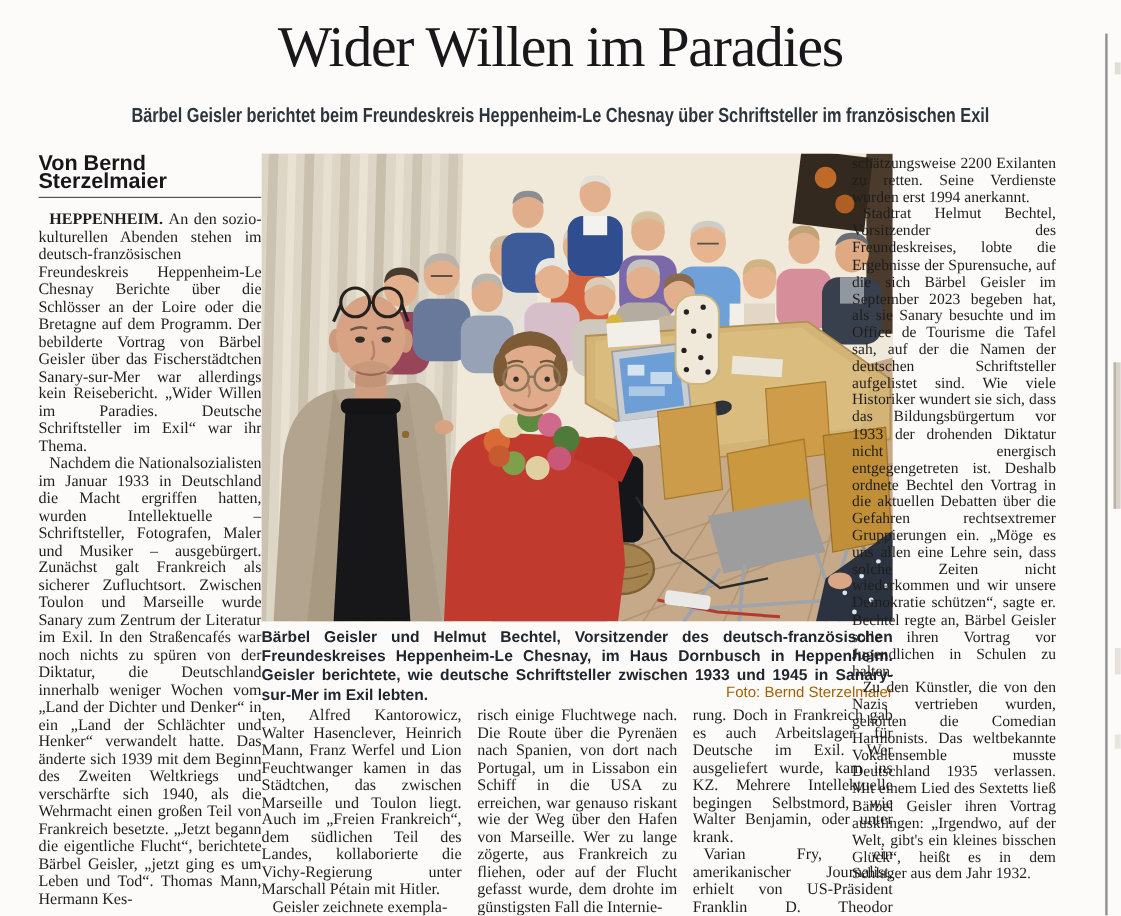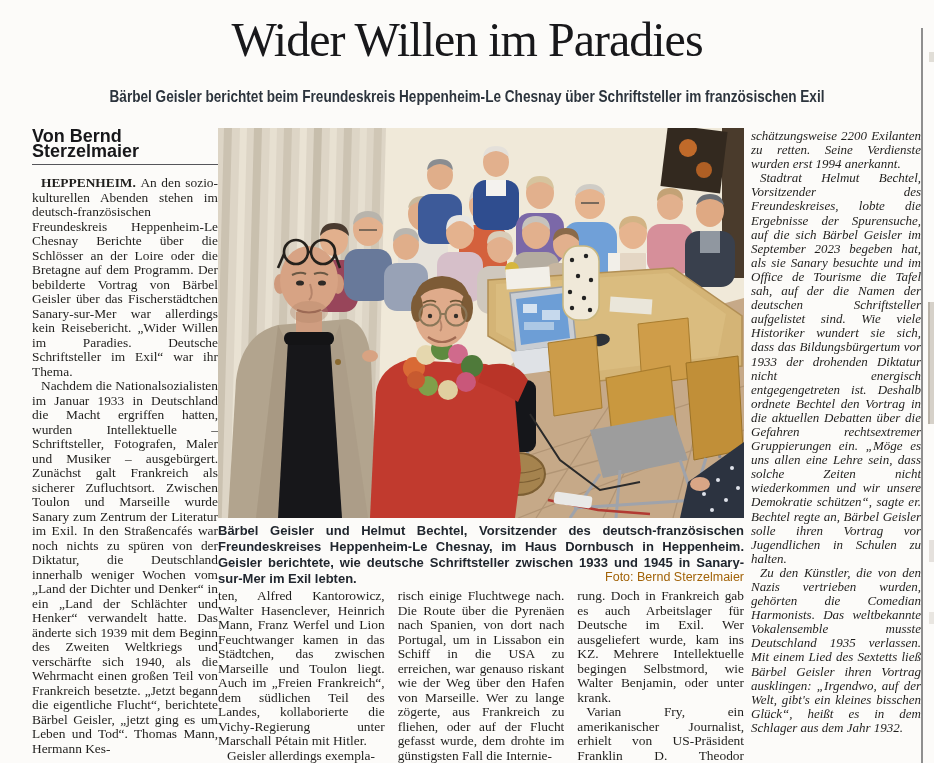--- a/index.html
+++ b/index.html
@@ -17,22 +17,22 @@
     font-family:"Liberation Sans", sans-serif; font-weight:700;
     font-size:17px; color:#2c343d; white-space:nowrap;
     transform:scaleX(0.80); transform-origin:50% 50%;
   }
 
   .col { font-size:13.4px; line-height:14.5px; text-align:justify; }
   .col .para { margin:0; }
   .col .ind { text-indent:9px; }
 
   .col-left  { left:32px;  top:129px; width:186px; height:634px; overflow:hidden; }
-  .col-right { left:751px; top:129px; width:170px; height:634px; overflow:hidden;
-               font-size:13px; line-height:14.1px;font-style:italic; }
+  .col-right { left:710px; top:129px; width:170px; height:634px; overflow:hidden;
+               font-size:13px; line-height:14.1px; }
 
   .byline {
     font-family:"Liberation Sans", sans-serif; font-weight:700;
     font-size:18px; color:#17171a; text-align:left;
     padding-bottom:6px; border-bottom:1.5px solid #55555a; margin-bottom:11px;
   }
 
   .photo { left:218px; top:128px; width:526px; height:390px; background:#ece4d4; overflow:hidden; }
   .photo svg { display:block; }
 
@@ -327,21 +327,21 @@
 </div>
 
 <div class="abs caption">
   <span>Bärbel Geisler und Helmut Bechtel, Vorsitzender des deutsch-französischen Freundeskreises Heppenheim-Le Chesnay, im Haus Dornbusch in Heppenheim. Geisler berichtete, wie deutsche Schriftsteller zwischen 1933 und 1945 in Sanary-sur-Mer im Exil lebten.</span>
   <span class="credit">Foto: Bernd Sterzelmaier</span>
 </div>
 
 <div class="abs bcols">
   <div class="col bcol">
       <p class="para">ten, Alfred Kantorowicz, Walter Hasenclever, Heinrich Mann, Franz Werfel und Lion Feuchtwanger kamen in das Städtchen, das zwischen Marseille und Toulon liegt. Auch im „Freien Frankreich“, dem südlichen Teil des Landes, kollaborierte die Vichy-Regierung unter Marschall Pétain mit Hitler.</p>
-      <p class="para ind">Geisler allerdings exempla-</p>
+      <p class="para ind">Geisler zeichnete exempla-</p>
     </div>
   <div class="col bcol">
       <p class="para">risch einige Fluchtwege nach. Die Route über die Pyrenäen nach Spanien, von dort nach Portugal, um in Lissabon ein Schiff in die USA zu erreichen, war genauso riskant wie der Weg über den Hafen von Marseille. Wer zu lange zögerte, aus Frankreich zu fliehen, oder auf der Flucht gefasst wurde, dem drohte im günstigsten Fall die Internie-</p>
     </div>
   <div class="col bcol">
       <p class="para">rung. Doch in Frankreich gab es auch Arbeitslager für Deutsche im Exil. Wer ausgeliefert wurde, kam ins KZ. Mehrere Intellektuelle begingen Selbstmord, wie Walter Benjamin, oder unter krank.</p>
       <p class="para ind">Varian Fry, ein amerikanischer Journalist, erhielt von US-Präsident Franklin D. Theodor Roosevelt den Auftrag, möglichst viele der</p>
     </div>
 </div>
 

